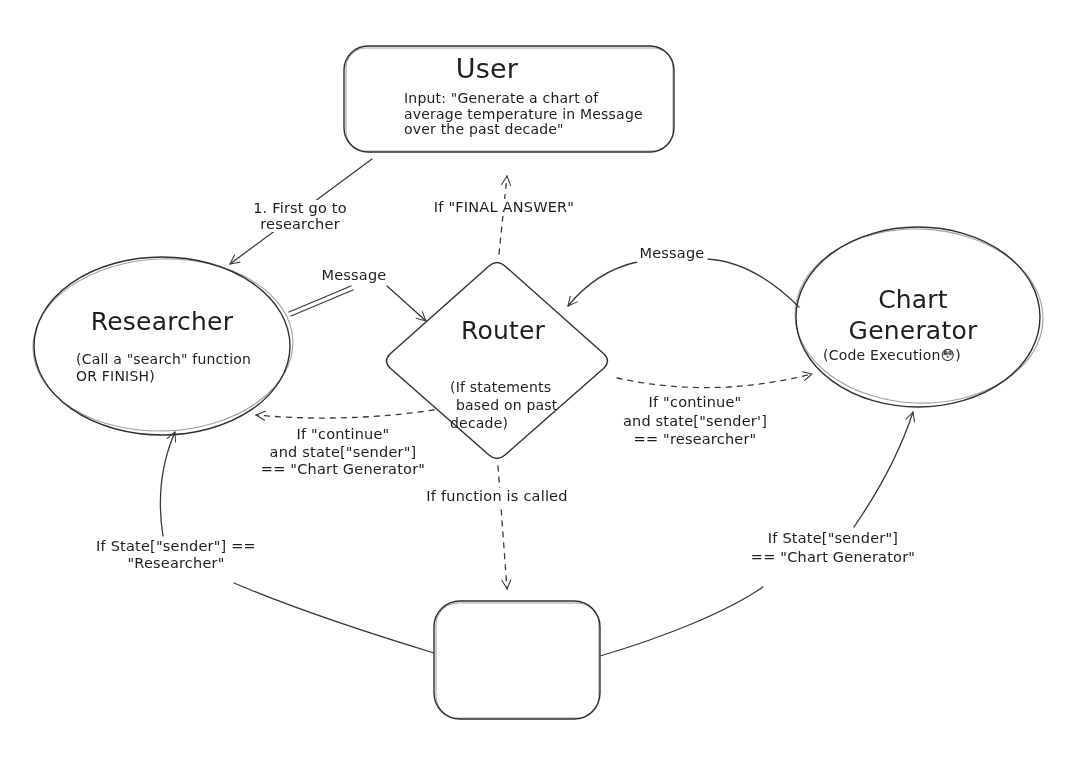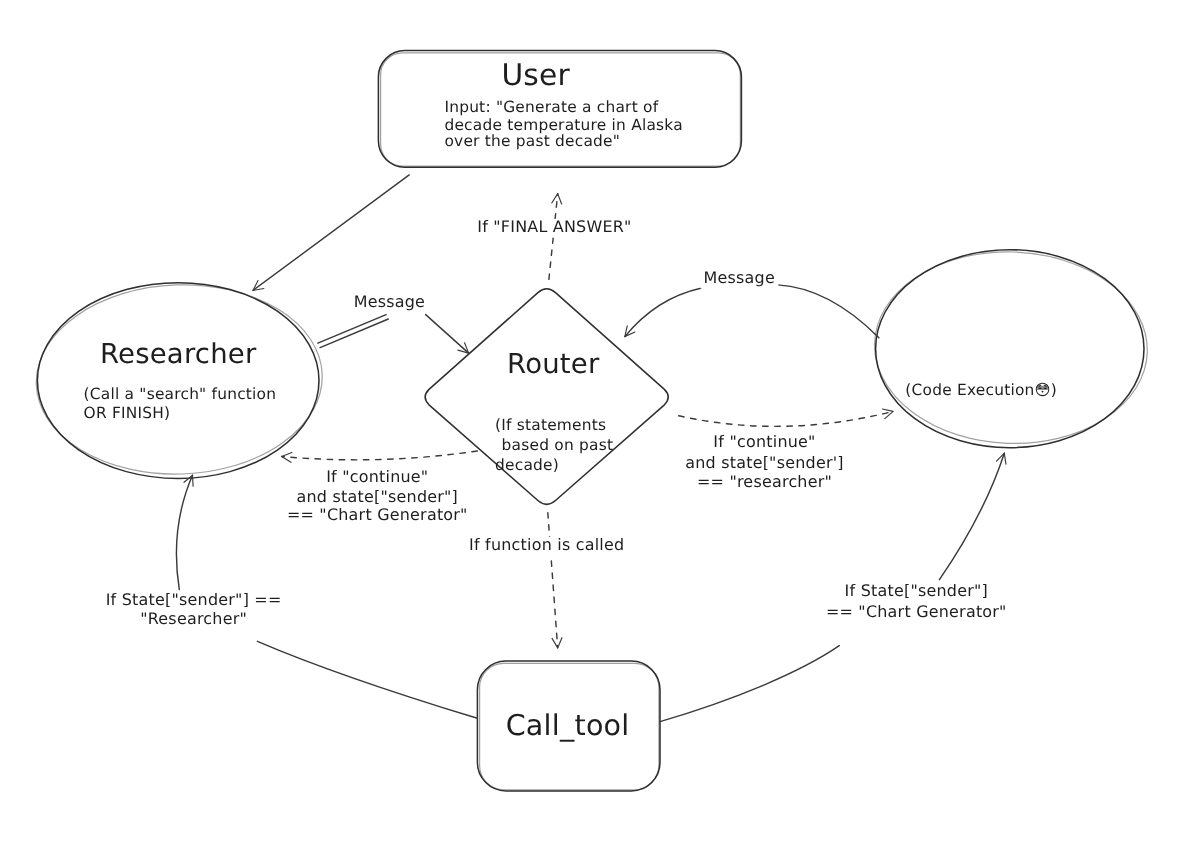--- a/index.html
+++ b/index.html
@@ -66,41 +66,48 @@
     <path class="arrow" d="M 434 653 C 365 632 290 607 234 583"></path>
     <path class="arrow" d="M 163 536 C 157 498 162 462 175 432" marker-end="url(#ah)"></path>
 
     <path class="arrow" d="M 600 656 C 668 636 728 611 763 587"></path>
     <path class="arrow" d="M 854 527 C 878 492 900 452 913 412" marker-end="url(#ah)"></path>
   </svg>
 
   <div class="lbl ctr node-title" style="left:487px;top:53px;font-size:27px;">User</div>
   <div class="lbl node-body" style="left:404px;top:91px;line-height:15.5px;">
     <span style="display:block">Input: "Generate a chart of</span>
-    <span style="display:block">decade temperature in Alaska</span>
+    <span style="display:block">average temperature in Message</span>
     <span style="display:block">over the past decade"</span>
   </div>
 
   <div class="lbl ctr node-title" style="left:162px;top:307px;">Researcher</div>
   <div class="lbl node-body" style="left:76px;top:351px;">
     <span style="display:block">(Call a "search" function</span>
     <span style="display:block">OR FINISH)</span>
   </div>
 
   <div class="lbl ctr node-title" style="left:503px;top:316px;">Router</div>
   <div class="lbl node-body" style="left:450px;top:350px;line-height:18px;margin-top:28px;">
     <span style="display:block">(If statements</span>
     <span style="display:block;padding-left:6px;">based on past</span>
     <span style="display:block">decade)</span>
   </div>
 
+  <div class="lbl ctr node-title" style="left:913px;top:284px;line-height:31px;">
+    <span style="display:block">Chart</span>
+    <span style="display:block">Generator</span>
+  </div>
   <div class="lbl ctr node-body" style="left:892px;top:347px;">(Code Execution😳)</div>
 
-  <div class="lbl ctr node-title" style="left:516px;top:645px;font-size:26px;">Call_tool</div>
 
+  <div class="lbl ctr edge-lbl bg" style="left:300px;top:200px;line-height:16px;">
+    <span>1. First go to</span>
+    <span>researcher</span>
+  </div>
 
   <div class="lbl ctr edge-lbl bg" style="left:354px;top:267px;">Message</div>
 
   <div class="lbl ctr edge-lbl bg" style="left:504px;top:199px;">If "FINAL ANSWER"</div>
 
   <div class="lbl ctr edge-lbl bg" style="left:672px;top:245px;">Message</div>
 
   <div class="lbl ctr edge-lbl" style="left:343px;top:426px;line-height:17.5px;">
     <span>If "continue"</span>
     <span>and state["sender"]</span>

